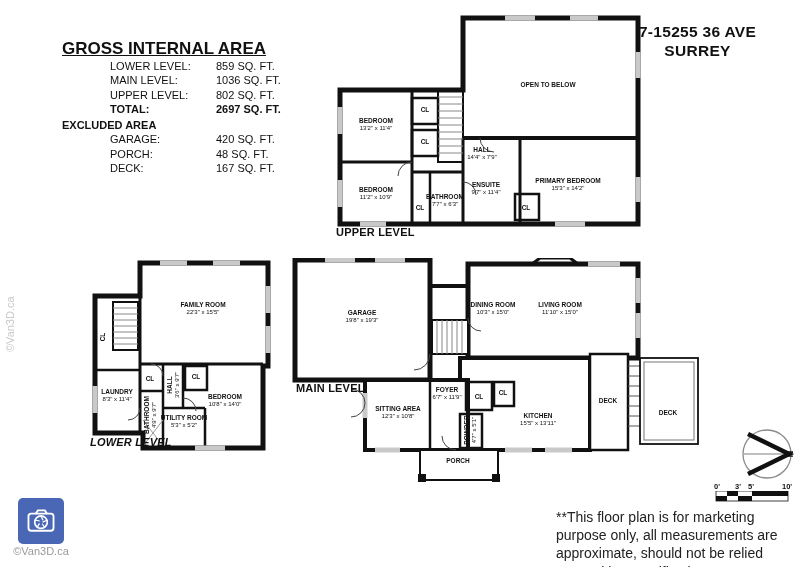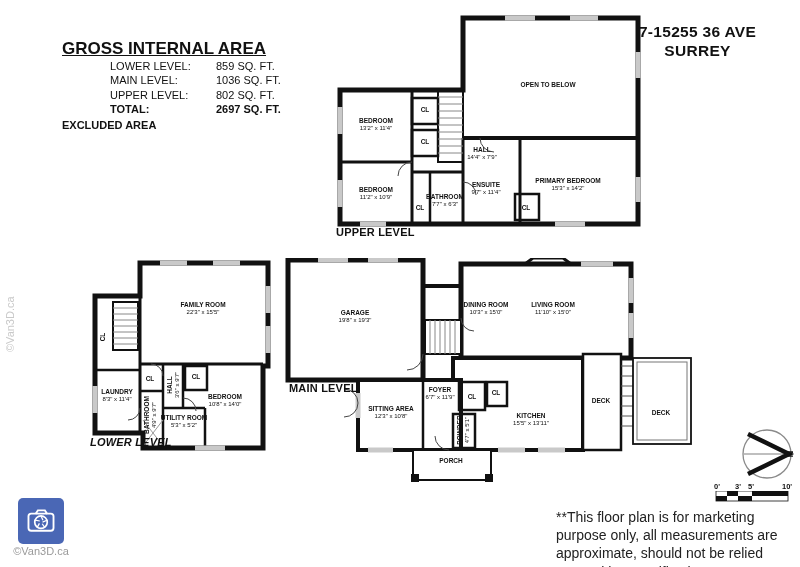--- a/index.html
+++ b/index.html
@@ -23,21 +23,21 @@
   .floor svg{position:absolute;left:0;top:0;}
   .room-layer{position:absolute;left:0;top:0;right:0;bottom:0;}
   .room-label{position:absolute;transform:translate(-50%,-50%);text-align:center;
               font-size:6.5px;line-height:1.18;font-weight:600;color:#111;white-space:nowrap;}
   .room-label .room-dims{font-weight:400;font-size:6px;}
   .room-label.vertical{transform:translate(-50%,-50%) rotate(-90deg);}
   .floor-label{position:absolute;font-size:11px;font-weight:700;letter-spacing:.2px;}
 
   #floor-upper{left:330px;top:12px;width:315px;height:230px;}
   #floor-lower{left:85px;top:258px;width:200px;height:200px;}
-  #floor-main{left:263px;top:258px;width:430px;height:230px;text-decoration:underline;}
+  #floor-main{left:270px;top:258px;width:430px;height:230px;text-decoration:underline;}
   #floor-upper .floor-label{left:6px;top:214px;}
   #floor-lower .floor-label{left:5px;top:178px;font-style:italic;}
   #floor-main  .floor-label{left:26px;top:124px;}
 
   
   .compass{position:absolute;left:740px;top:426px;width:56px;height:56px;}
 
   
   .scale-bar{position:absolute;left:712px;top:482px;width:80px;height:22px;font-size:7.5px;}
   .scale-ticks{position:relative;height:9px;}
@@ -68,20 +68,25 @@
 
   <div class="area-summary">
     <div class="area-heading">GROSS INTERNAL AREA</div>
     <div>
         <div class="area-row"><span class="area-label">LOWER LEVEL:</span><span class="area-value">859 SQ. FT.</span></div>
         <div class="area-row"><span class="area-label">MAIN LEVEL:</span><span class="area-value">1036 SQ. FT.</span></div>
         <div class="area-row"><span class="area-label">UPPER LEVEL:</span><span class="area-value">802 SQ. FT.</span></div>
         <div class="area-row bold"><span class="area-label">TOTAL:</span><span class="area-value">2697 SQ. FT.</span></div>
       </div>
     <div class="area-subheading">EXCLUDED AREA</div>
+    <div>
+        <div class="area-row"><span class="area-label">GARAGE:</span><span class="area-value">420 SQ. FT.</span></div>
+        <div class="area-row"><span class="area-label">PORCH:</span><span class="area-value">48 SQ. FT.</span></div>
+        <div class="area-row"><span class="area-label">DECK:</span><span class="area-value">167 SQ. FT.</span></div>
+      </div>
   </div>
 
   <div class="floor" id="floor-upper">
     <svg width="315" height="230" viewBox="0 0 315 230">
       <path d="M133,6 H308 V212 H10 V78 H133 Z" fill="#ffffff" stroke="#111" stroke-width="5"></path>
 
       <line x1="82" y1="78" x2="82" y2="212" stroke="#111" stroke-width="3"></line>
       <line x1="10" y1="150" x2="82" y2="150" stroke="#111" stroke-width="3"></line>
       <line x1="133" y1="126" x2="308" y2="126" stroke="#111" stroke-width="4"></line>
       <line x1="190" y1="126" x2="190" y2="212" stroke="#111" stroke-width="3"></line>

